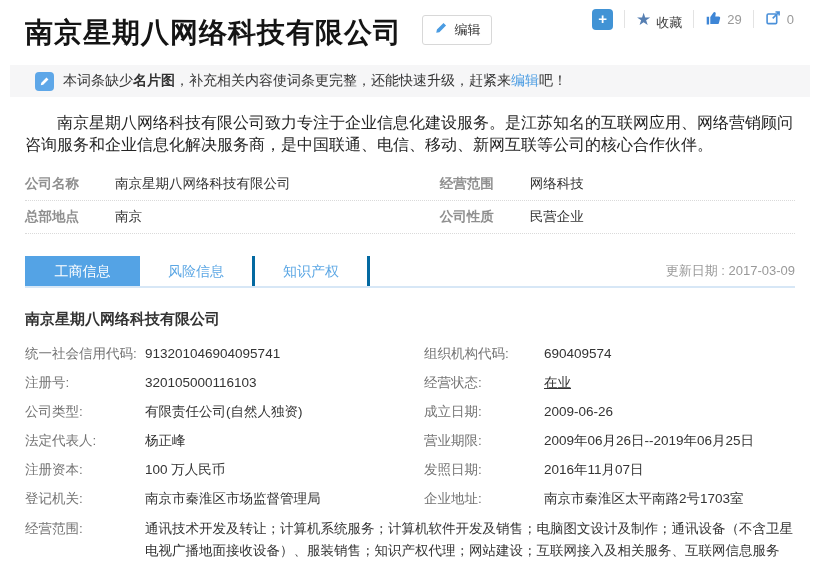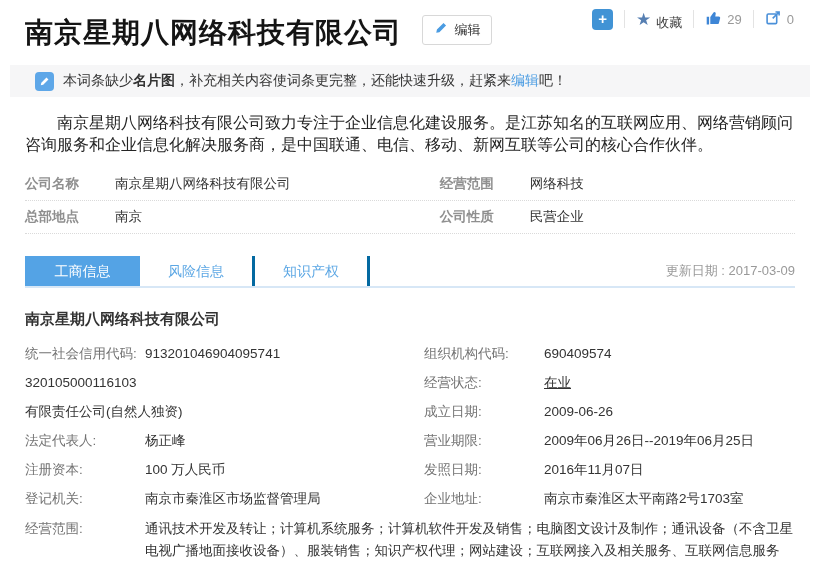--- a/index.html
+++ b/index.html
@@ -183,29 +183,31 @@
         <span class="d-label">统一社会信用代码:</span>
         <span class="d-value">913201046904095741</span>
       </div>
       <div class="d-pair right">
         <span class="d-label">组织机构代码:</span>
         <span class="d-value">690409574</span>
       </div>
     </div>
     <div class="d-row">
       <div class="d-pair">
+        <span class="d-label">注册号:</span>
         <span class="d-value">320105000116103</span>
       </div>
       <div class="d-pair right">
         <span class="d-label">经营状态:</span>
         <span class="d-value underlined">在业</span>
       </div>
     </div>
     <div class="d-row">
       <div class="d-pair">
+        <span class="d-label">公司类型:</span>
         <span class="d-value">有限责任公司(自然人独资)</span>
       </div>
       <div class="d-pair right">
         <span class="d-label">成立日期:</span>
         <span class="d-value">2009-06-26</span>
       </div>
     </div>
     <div class="d-row">
       <div class="d-pair">
         <span class="d-label">法定代表人:</span>

